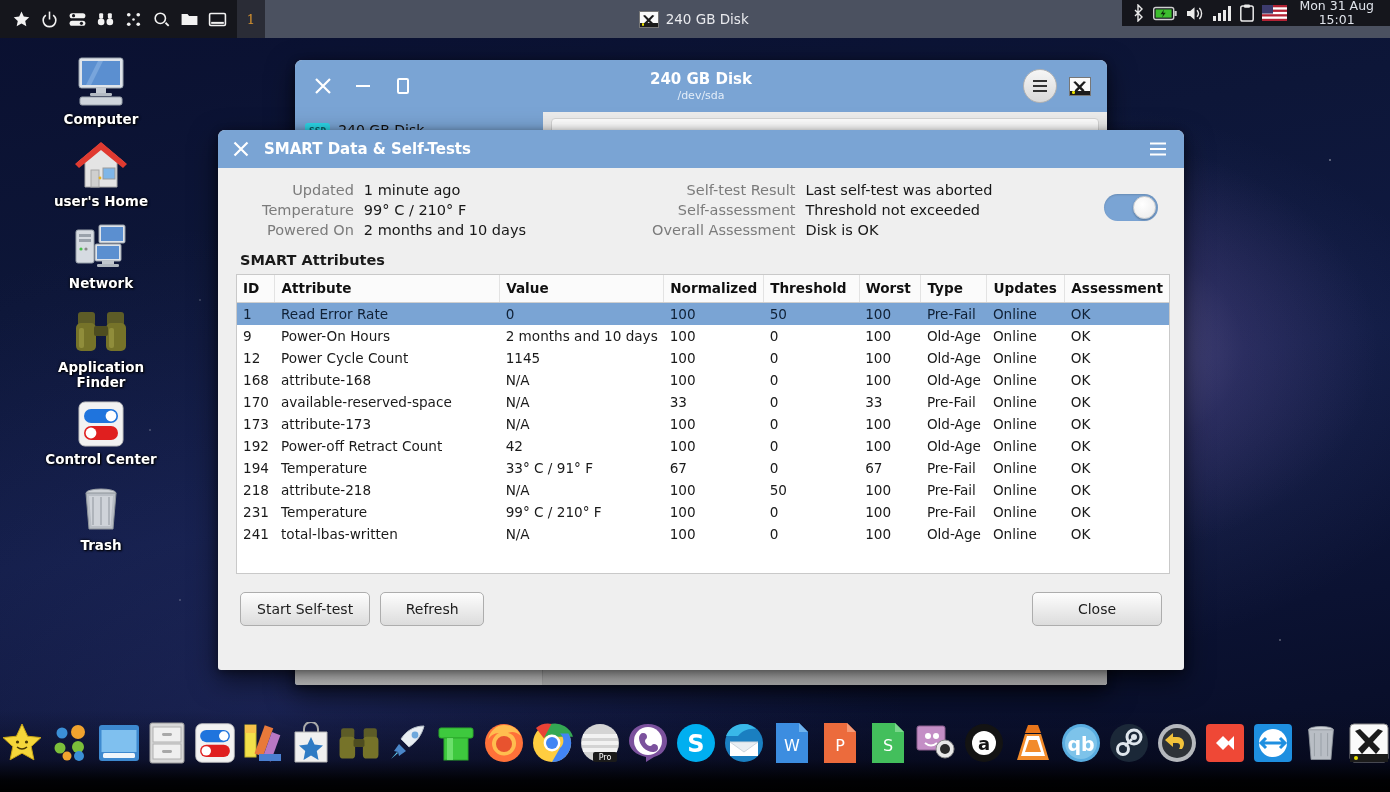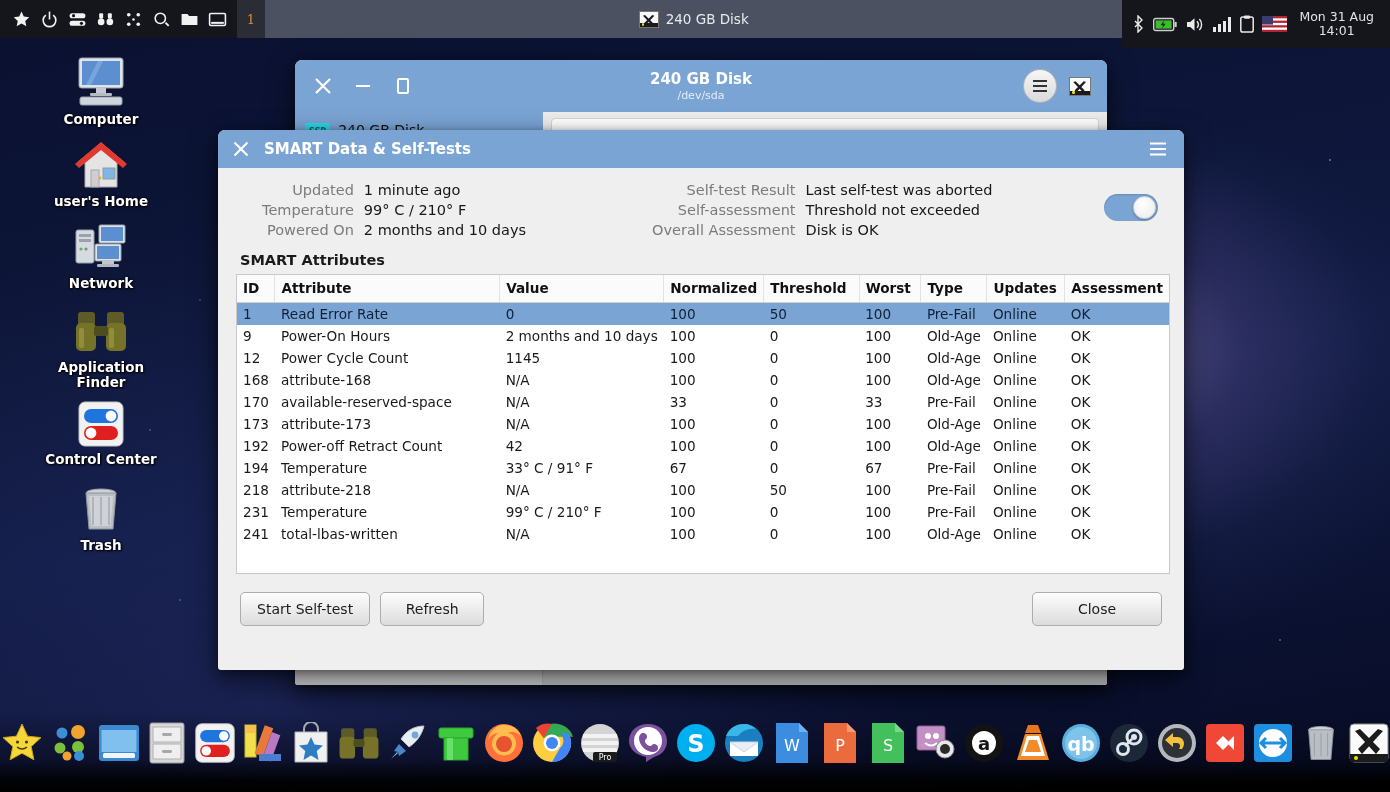--- a/index.html
+++ b/index.html
@@ -54,21 +54,21 @@
   }
   .tasklist { flex: 1; display: flex; align-items: center; justify-content: center; }
   .task-item { display: flex; align-items: center; gap: 7px; color: #e9eaee; font-size: 13.5px; }
   .task-icon {
     width: 20px; height: 17px; background: #fafafa; border: 1px solid #777;
     position: relative; display:block;
   }
   .task-icon .wrench { position:absolute; inset: 1px 1px 4px 1px; }
   .task-icon .base { position:absolute; left:0; right:0; bottom:0; height:4px; background:#1b1b1b; }
   .task-icon .dot { position:absolute; left:2px; bottom:1px; width:2.5px; height:2.5px; background:#e8e000; border-radius:50%; }
-  .tray { display: flex; align-items: center; gap: 8px; padding-right: 8px; background: #15161c; height: 48px; padding-left: 10px; }
+  .tray { display: flex; align-items: center; gap: 8px; padding-right: 8px; background: #15161c; height: 26px; padding-left: 10px; }
   .tray svg { display:block; }
   .clock { color: #dfe3ea; font-size: 12.5px; line-height: 14px; text-align: center; padding: 0 8px 0 4px; }
 
   
   .desk-icon {
     position: absolute; width: 126px; text-align: center; color: #fff;
     font-size: 13.5px; font-weight: bold; text-shadow: 1px 1px 2px #000, 0 0 3px #000;
     line-height: 15px;
   }
   .desk-icon .glyph { height: 56px; display: flex; align-items: flex-end; justify-content: center; margin-bottom: 4px; }
@@ -263,21 +263,21 @@
         </svg>
       <svg width="25" height="16" viewBox="0 0 25 16">
           <rect width="25" height="16" fill="#b22234"></rect>
           <rect y="2.3" width="25" height="2.3" fill="#fff"></rect>
           <rect y="6.9" width="25" height="2.3" fill="#fff"></rect>
           <rect y="11.5" width="25" height="2.3" fill="#fff"></rect>
           <rect width="11" height="8.6" fill="#3c3b6e"></rect>
         </svg>
       <div class="clock">
         <div>Mon 31 Aug</div>
-        <div>14:01</div>
+        <div>15:01</div>
       </div>
     </div>
   </div>
 
   <div class="desk-icon" style="left:38px; top:52px;">
     <div class="glyph">
       <svg width="58" height="52" viewBox="0 0 58 52">
         <rect x="7" y="2" width="44" height="30" rx="2.5" fill="#dfe4ea" stroke="#97a0ab"></rect>
         <rect x="10" y="5" width="38" height="24" fill="#5b8fd0"></rect>
         <path d="M14 29l12-24h5L19 29z" fill="#8fb8e6" opacity="0.55"></path>

